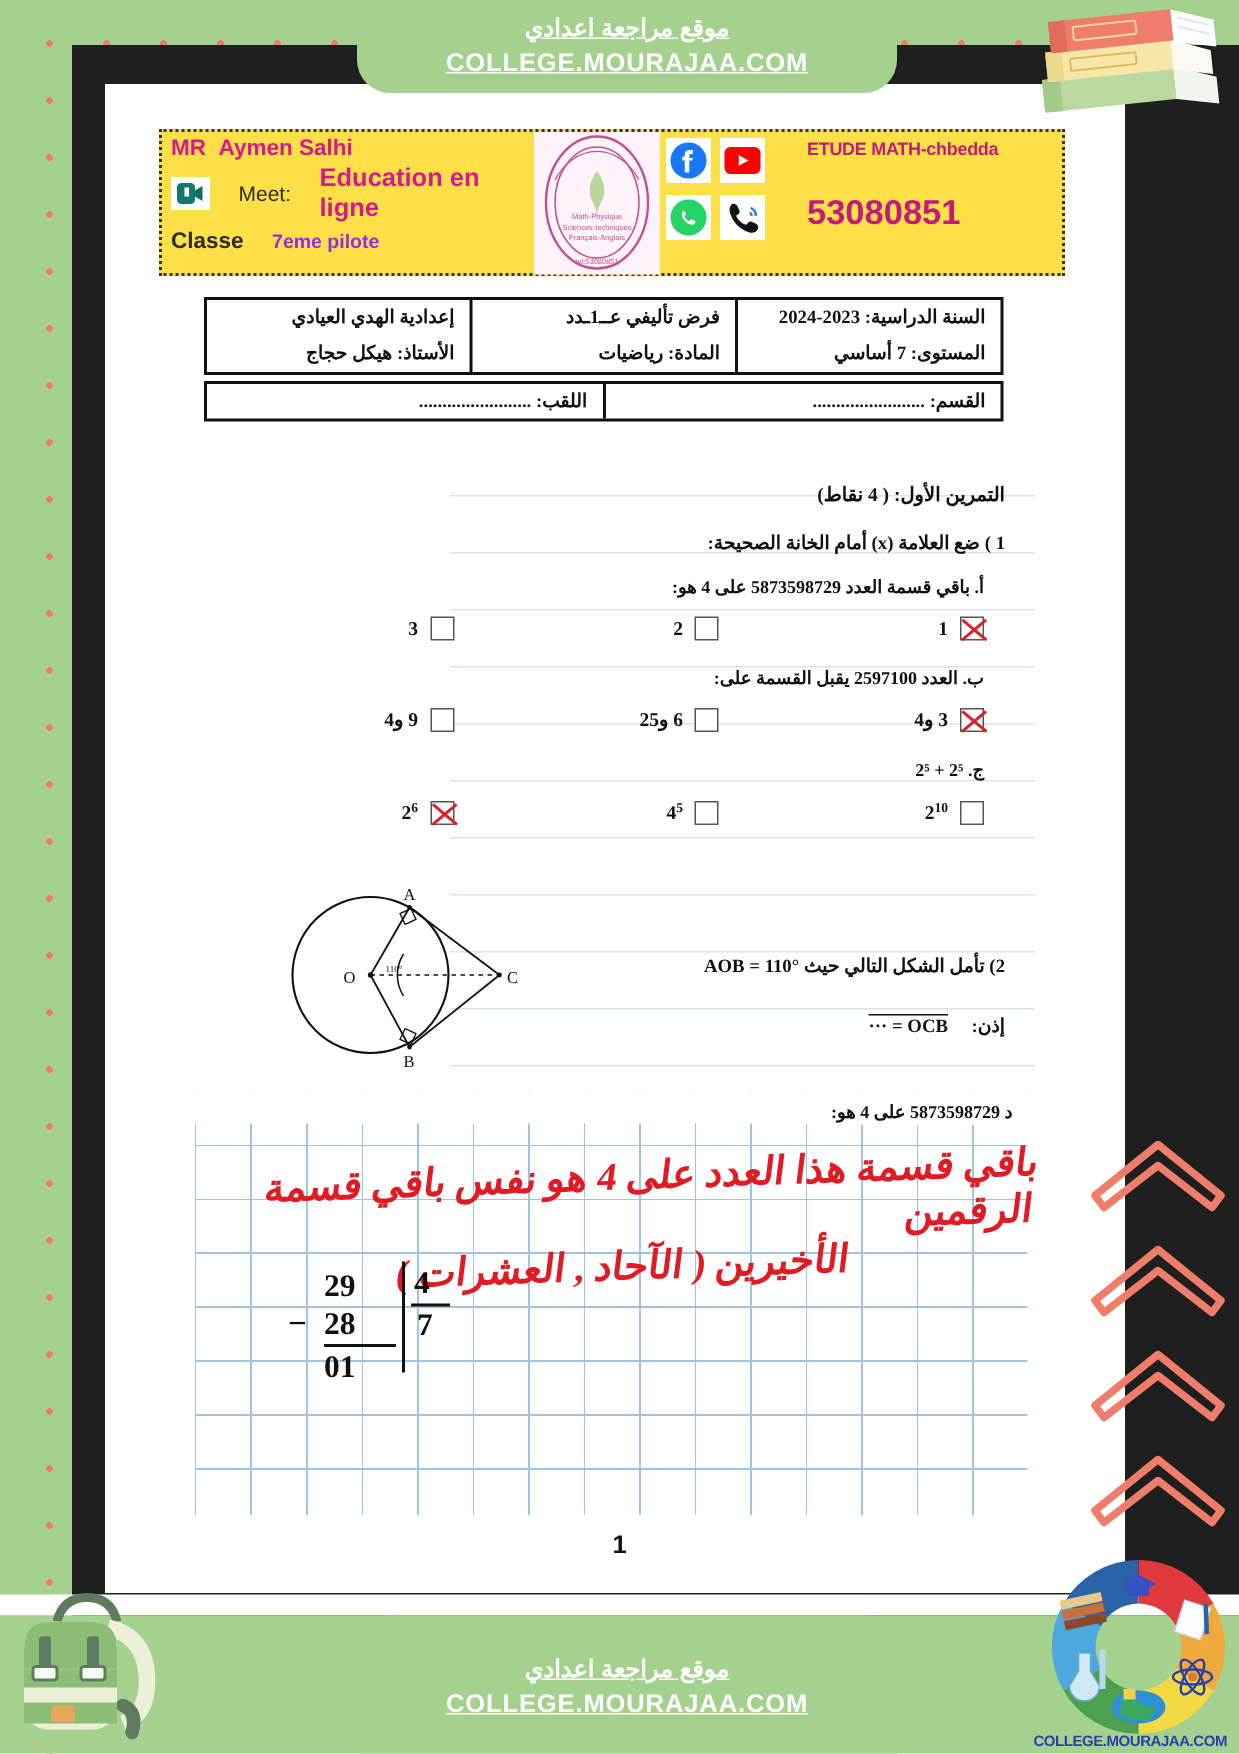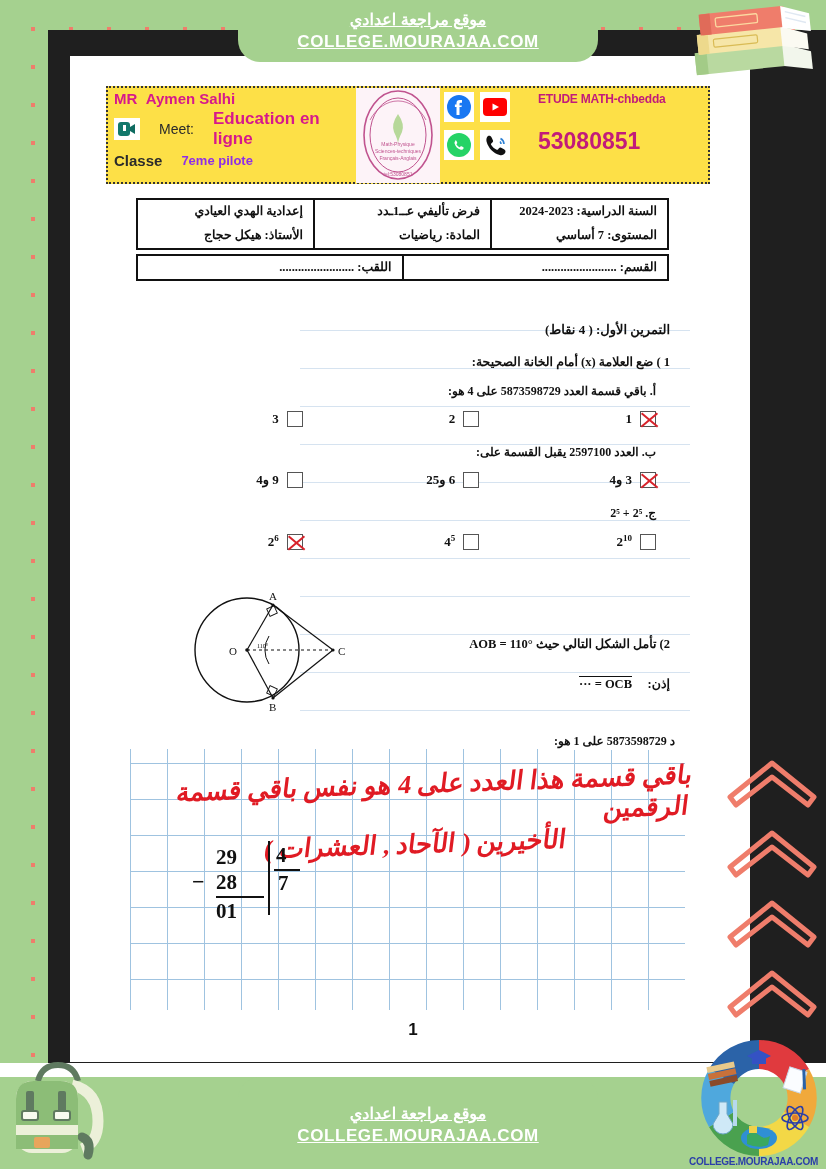--- a/index.html
+++ b/index.html
@@ -537,21 +537,21 @@
     <path d="M84 48 A26 26 0 0 0 84 76" fill="none" stroke="#111" stroke-width="1"></path>
     <text x="72" y="60" font-size="6" font-family="'Liberation Serif',serif" fill="#111">110°</text>
 
     <rect x="83" y="19" width="8" height="8" fill="none" stroke="#111" stroke-width=".9" transform="rotate(-25 87 23)"></rect>
     <rect x="83" y="99" width="8" height="8" fill="none" stroke="#111" stroke-width=".9" transform="rotate(25 87 103)"></rect>
   </svg>
 </div>
 
 <div class="grid-paper">
   <div class="grid-overlay-white"></div>
-  <div class="gp-question">د 5873598729 على 1 هو:</div>
+  <div class="gp-question">د 5873598729 على 4 هو:</div>
 
   <div class="hand-line hand1">باقي قسمة هذا العدد على 4 هو نفس باقي قسمة الرقمين</div>
   <div class="hand-line hand2">الأخيرين ( الآحاد , العشرات )</div>
 
   <div class="division">
     <span class="div-minus">−</span>
     <span class="div-col">
       <div class="div-n1">29</div>
       <div class="div-n2">28</div>
       <div class="div-rule"></div>

